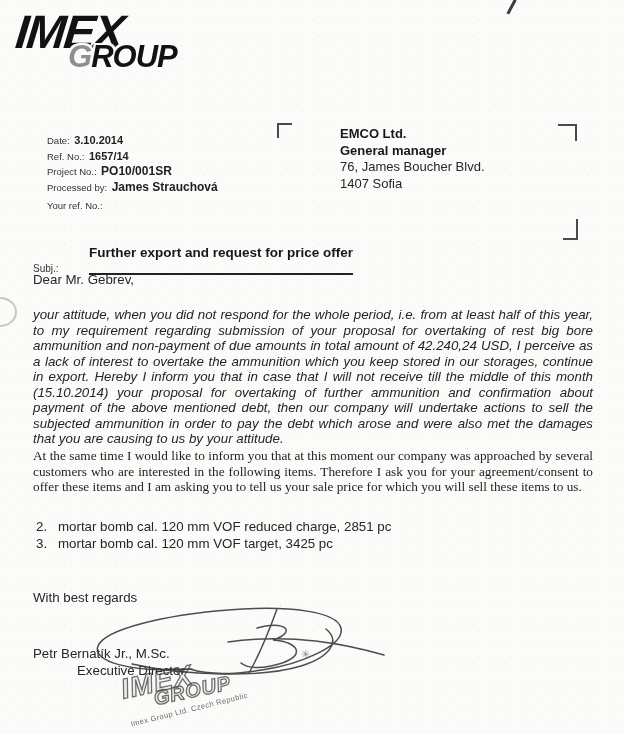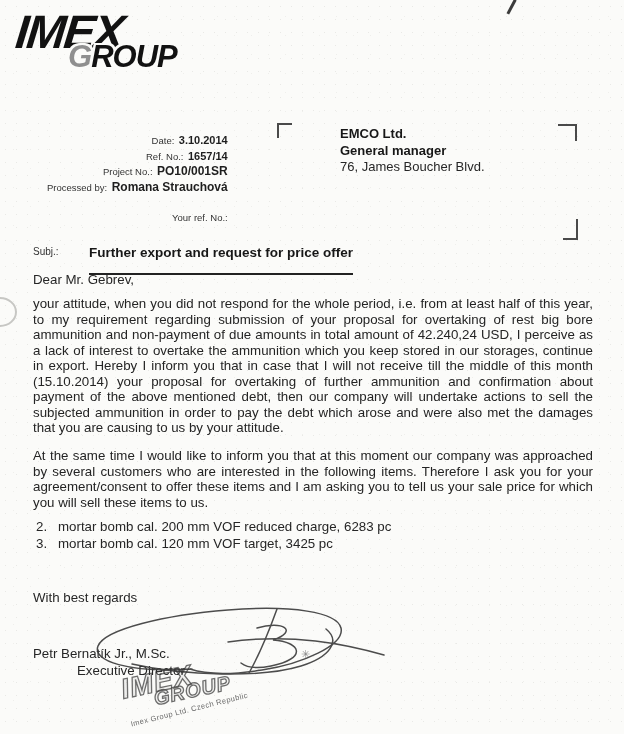--- a/index.html
+++ b/index.html
@@ -43,42 +43,42 @@
     border:2px solid #c7c7c4; border-radius:50%; }
   .mark-tl { position:absolute; left:277px; top:123px; width:15px; height:15px;
     border-top:2px solid #4a4a4a; border-left:2px solid #4a4a4a; }
   .mark-tr { position:absolute; left:558px; top:124px; width:19px; height:17px;
     border-top:2px solid #4a4a4a; border-right:2px solid #4a4a4a; }
   .mark-br { position:absolute; left:563px; top:219px; width:15px; height:21px;
     border-bottom:2px solid #4a4a4a; border-right:2px solid #4a4a4a; }
 
   
   .meta { position:absolute; left:47px; top:130px; }
-  .meta-row { height:15.6px; white-space:nowrap;text-align:right; }
+  .meta-row { height:15.6px; white-space:nowrap; }
   .meta-label { font-size:9.5px; color:#333; }
   .meta-value { font-size:11px; font-weight:bold; color:#1e1e1e; }
   .meta-value.big { font-size:12px;margin-top:43px; }
-  .meta-row.gap { margin-top:15px; }
+  .meta-row.gap { margin-top:3px; }
 
   
   .recipient { position:absolute; left:296px; top:126px; font-size:13px; line-height:16.6px;margin-left:44px; }
   .recipient .b { font-weight:bold; color:#171717; }
 
   
   .subject { position:absolute; left:33px; top:243px; white-space:nowrap; }
-  .subject-label { font-size:10px; color:#333; display:inline-block; vertical-align:top; margin-top:3px; }
+  .subject-label { font-size:10px; color:#333; display:inline-block; vertical-align:top; margin-top:20px; }
   .subject-text { display:inline-block; margin-left:26px; font-size:13.5px; font-weight:bold;
     color:#171717; border-bottom:2px solid #222; padding-bottom:13px; }
 
   
   .salutation { position:absolute; left:33px; top:272px; font-size:13.3px; }
   .para { position:absolute; left:33px; width:560px; font-size:13.3px; line-height:15.5px;
     text-align:justify; color:#242424; }
-  .para1 { top:296px; }
-  .para2 { top:448px; }
+  .para1 { top:307px;font-style:italic; }
+  .para2 { top:448px;font-family:Liberation Serif, serif; }
 
   .items { position:absolute; left:36px; top:518px; font-size:13.3px; line-height:17.4px; }
   .item-row { white-space:nowrap; }
   .item-num { display:inline-block; width:22px; }
 
   .closing { position:absolute; left:33px; top:590px; font-size:13.3px; }
   .signer-name { position:absolute; left:33px; top:646px; font-size:13.3px; }
   .signer-title { position:absolute; left:33px; top:663px; font-size:13.3px;margin-left:44px; }
 
   
@@ -122,45 +122,46 @@
     <div class="meta-row">
       <span class="meta-label">Ref. No.:</span>
       <span class="meta-value">1657/14</span>
     </div>
     <div class="meta-row">
       <span class="meta-label">Project No.:</span>
       <span class="meta-value big">PO10/001SR</span>
     </div>
     <div class="meta-row">
       <span class="meta-label">Processed by:</span>
-      <span class="meta-value big">Romana Strauchová</span>
+      <span class="meta-value big">James Strauchová</span>
     </div>
     <div class="meta-row gap">
       <span class="meta-label">Your ref. No.:</span>
     </div>
   </div>
 
   <div class="recipient">
     <div class="b">EMCO Ltd.</div>
     <div class="b">General manager</div>
     <div>76, James Boucher Blvd.</div>
+    <div>1407 Sofia</div>
   </div>
 
   <div class="subject">
     <span class="subject-label">Subj.:</span>
     <span class="subject-text">Further export and request for price offer</span>
   </div>
 
   <div class="salutation">Dear Mr. Gebrev,</div>
   <div class="para para1">your attitude, when you did not respond for the whole period, i.e. from at least half of this year, to my requirement regarding submission of your proposal for overtaking of rest big bore ammunition and non-payment of due amounts in total amount of 42.240,24 USD, I perceive as a lack of interest to overtake the ammunition which you keep stored in our storages, continue in export. Hereby I inform you that in case that I will not receive till the middle of this month (15.10.2014) your proposal for overtaking of further ammunition and confirmation about payment of the above mentioned debt, then our company will undertake actions to sell the subjected ammunition in order to pay the debt which arose and were also met the damages that you are causing to us by your attitude.</div>
   <div class="para para2">At the same time I would like to inform you that at this moment our company was approached by several customers who are interested in the following items. Therefore I ask you for your agreement/consent to offer these items and I am asking you to tell us your sale price for which you will sell these items to us.</div>
 
   <div class="items">
     <div class="item-row">
-      <span class="item-num">2.</span><span>mortar bomb cal. 200 mm VOF reduced charge, 6283 pc</span>
+      <span class="item-num">2.</span><span>mortar bomb cal. 120 mm VOF reduced charge, 2851 pc</span>
     </div>
     <div class="item-row">
       <span class="item-num">3.</span><span>mortar bomb cal. 120 mm VOF target, 3425 pc</span>
     </div>
   </div>
 
   <div class="closing">With best regards</div>
   <div class="signer-name">Petr Bernatík Jr., M.Sc.</div>
   <div class="signer-title">Executive Director</div>
 

